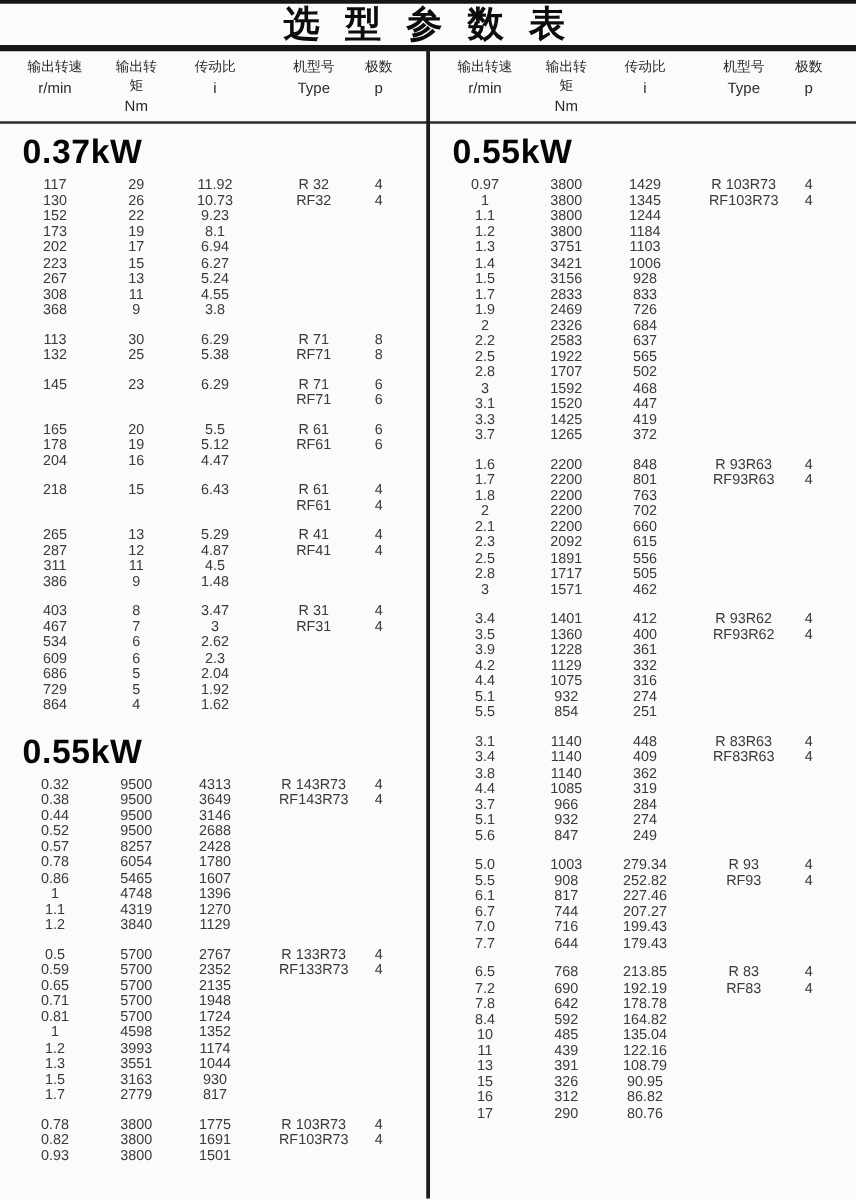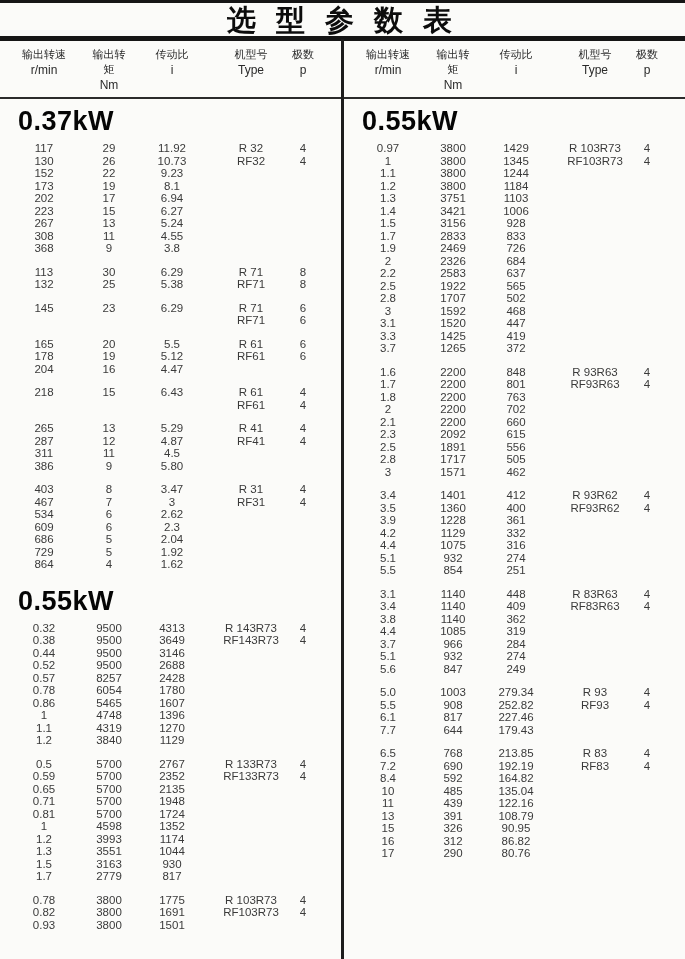--- a/index.html
+++ b/index.html
@@ -289,21 +289,21 @@
           <div class="row">
             <span class="cell c0">311</span>
             <span class="cell c1">11</span>
             <span class="cell c2">4.5</span>
             <span class="cell c3"></span>
             <span class="cell c4"></span>
           </div>
           <div class="row">
             <span class="cell c0">386</span>
             <span class="cell c1">9</span>
-            <span class="cell c2">5.80</span>
+            <span class="cell c2">1.48</span>
             <span class="cell c3"></span>
             <span class="cell c4"></span>
           </div>
         </div>
         <div class="group">
           <div class="row">
             <span class="cell c0">403</span>
             <span class="cell c1">8</span>
             <span class="cell c2">3.47</span>
             <span class="cell c3">R 31</span>
@@ -827,20 +827,34 @@
             <span class="cell c4">4</span>
           </div>
           <div class="row">
             <span class="cell c0">6.1</span>
             <span class="cell c1">817</span>
             <span class="cell c2">227.46</span>
             <span class="cell c3"></span>
             <span class="cell c4"></span>
           </div>
           <div class="row">
+            <span class="cell c0">6.7</span>
+            <span class="cell c1">744</span>
+            <span class="cell c2">207.27</span>
+            <span class="cell c3"></span>
+            <span class="cell c4"></span>
+          </div>
+          <div class="row">
+            <span class="cell c0">7.0</span>
+            <span class="cell c1">716</span>
+            <span class="cell c2">199.43</span>
+            <span class="cell c3"></span>
+            <span class="cell c4"></span>
+          </div>
+          <div class="row">
             <span class="cell c0">7.7</span>
             <span class="cell c1">644</span>
             <span class="cell c2">179.43</span>
             <span class="cell c3"></span>
             <span class="cell c4"></span>
           </div>
         </div>
         <div class="group">
           <div class="row">
             <span class="cell c0">6.5</span>
@@ -850,20 +864,27 @@
             <span class="cell c4">4</span>
           </div>
           <div class="row">
             <span class="cell c0">7.2</span>
             <span class="cell c1">690</span>
             <span class="cell c2">192.19</span>
             <span class="cell c3">RF83</span>
             <span class="cell c4">4</span>
           </div>
           <div class="row">
+            <span class="cell c0">7.8</span>
+            <span class="cell c1">642</span>
+            <span class="cell c2">178.78</span>
+            <span class="cell c3"></span>
+            <span class="cell c4"></span>
+          </div>
+          <div class="row">
             <span class="cell c0">8.4</span>
             <span class="cell c1">592</span>
             <span class="cell c2">164.82</span>
             <span class="cell c3"></span>
             <span class="cell c4"></span>
           </div>
           <div class="row">
             <span class="cell c0">10</span>
             <span class="cell c1">485</span>
             <span class="cell c2">135.04</span>

